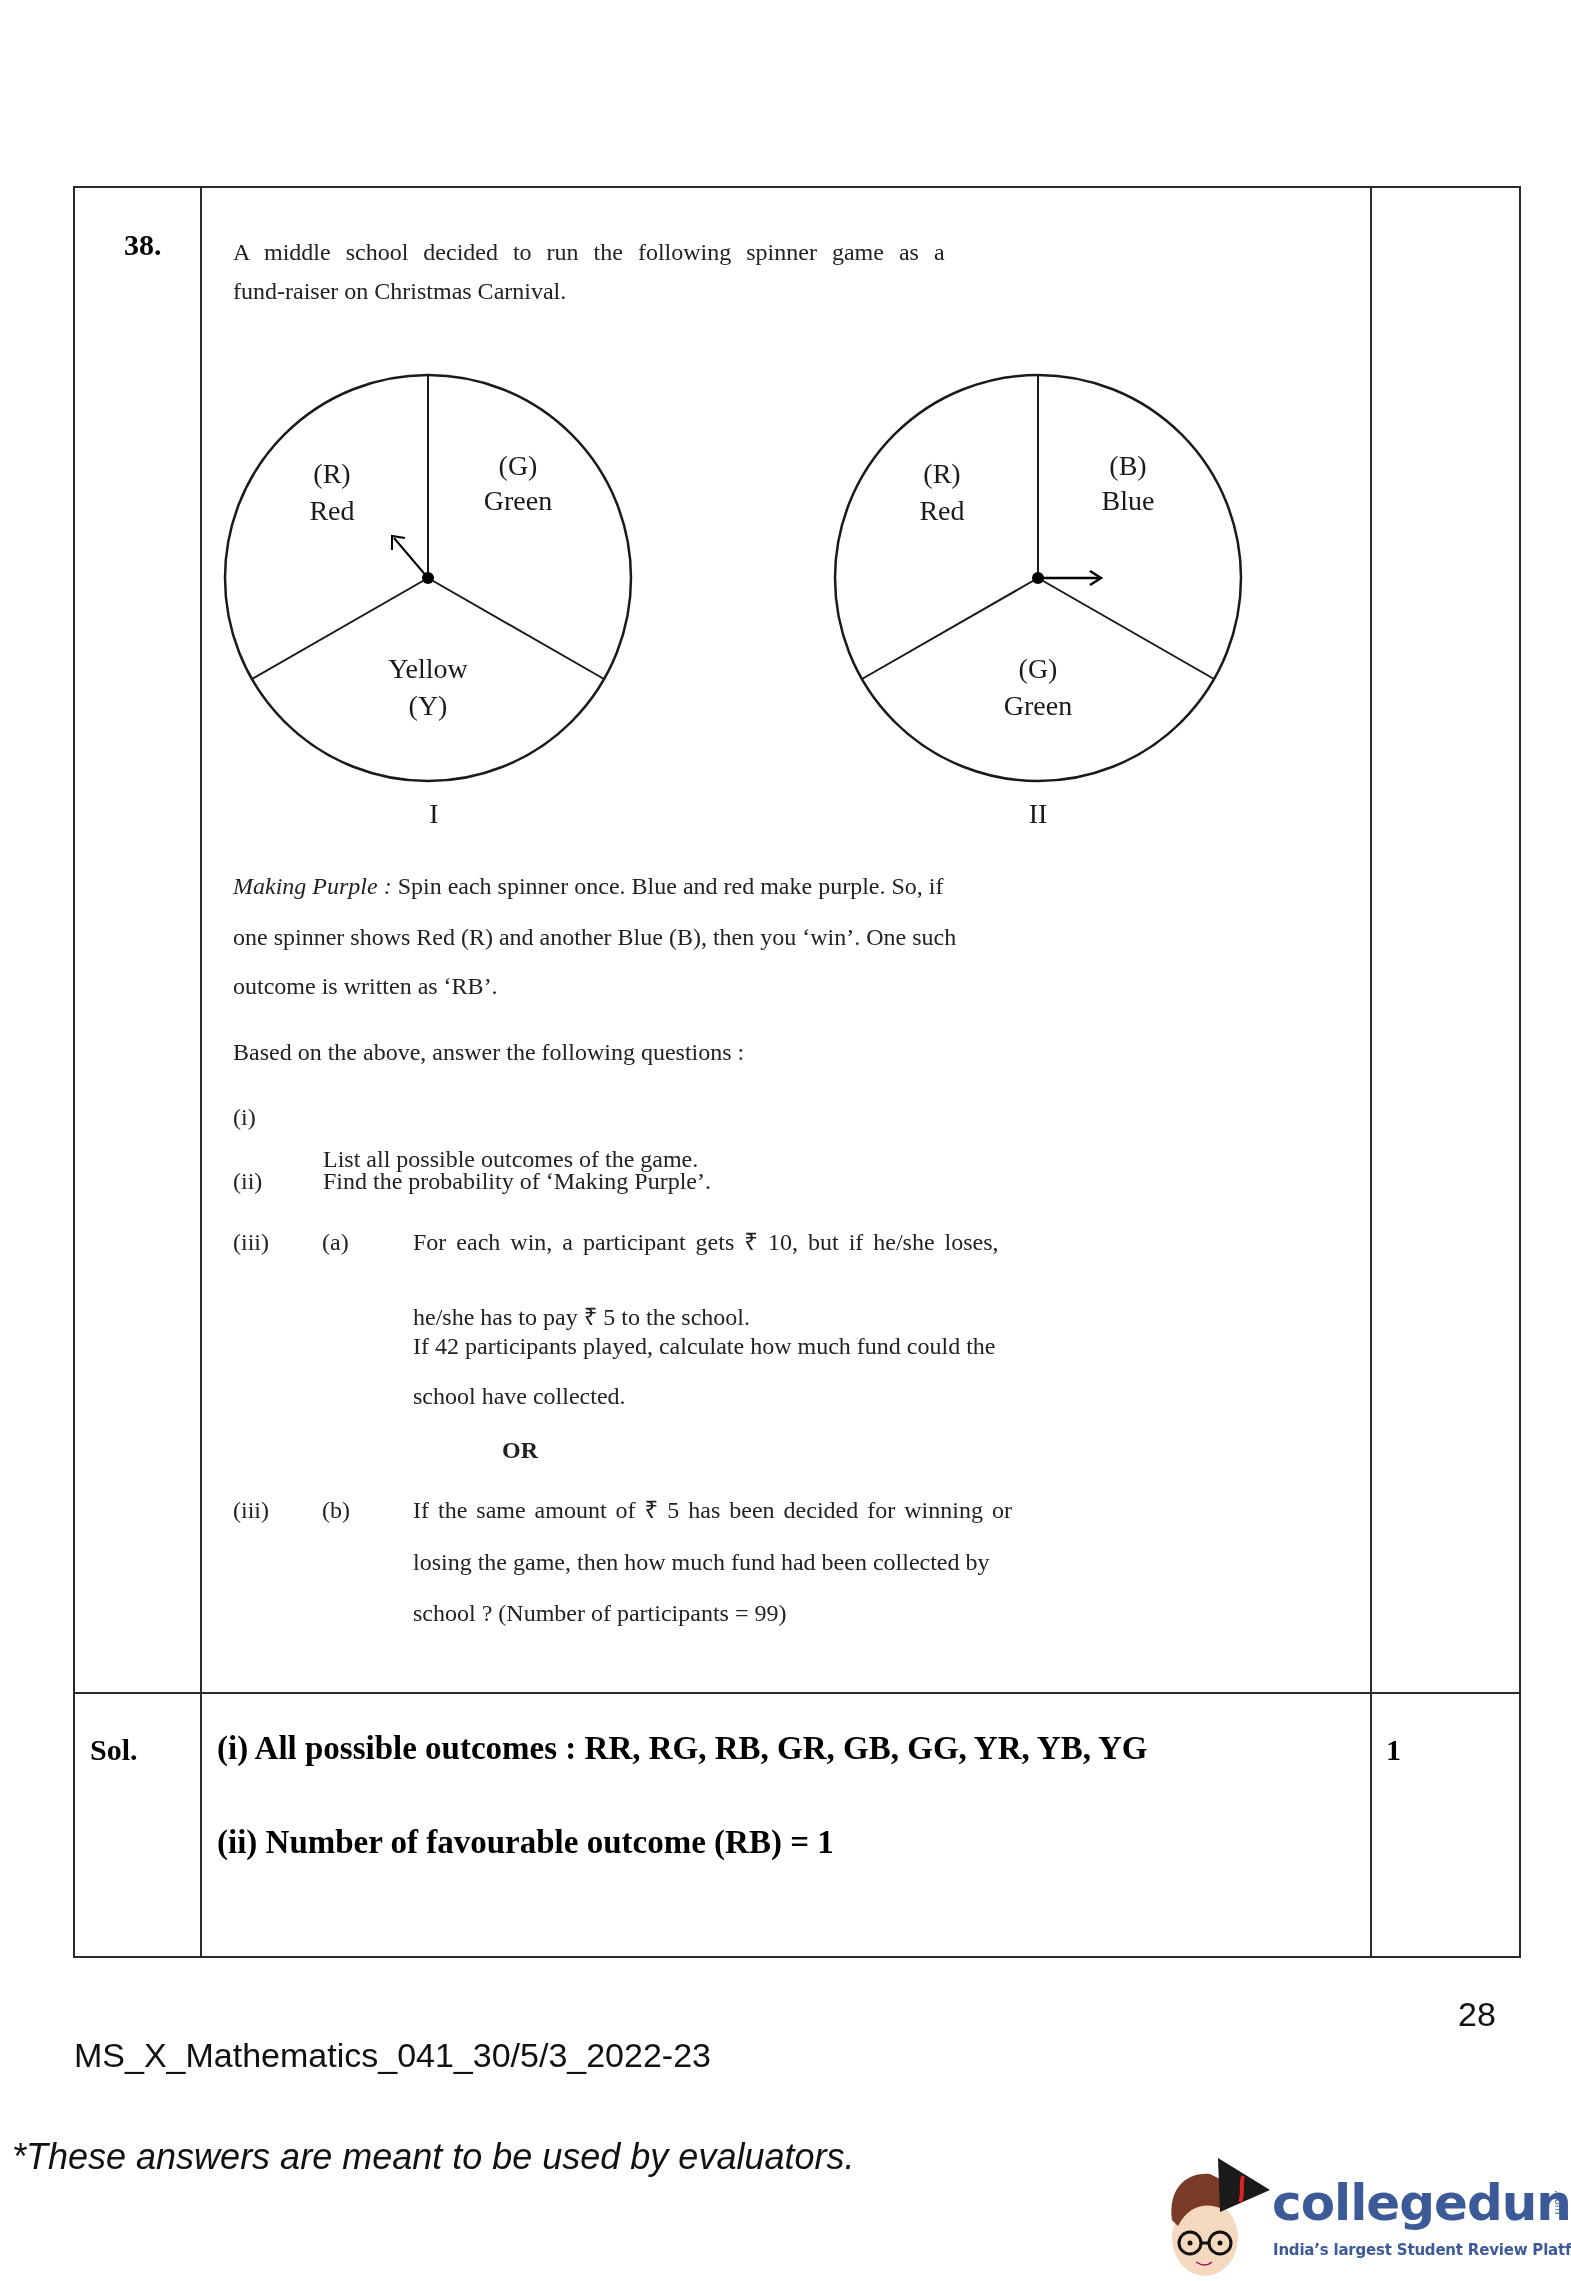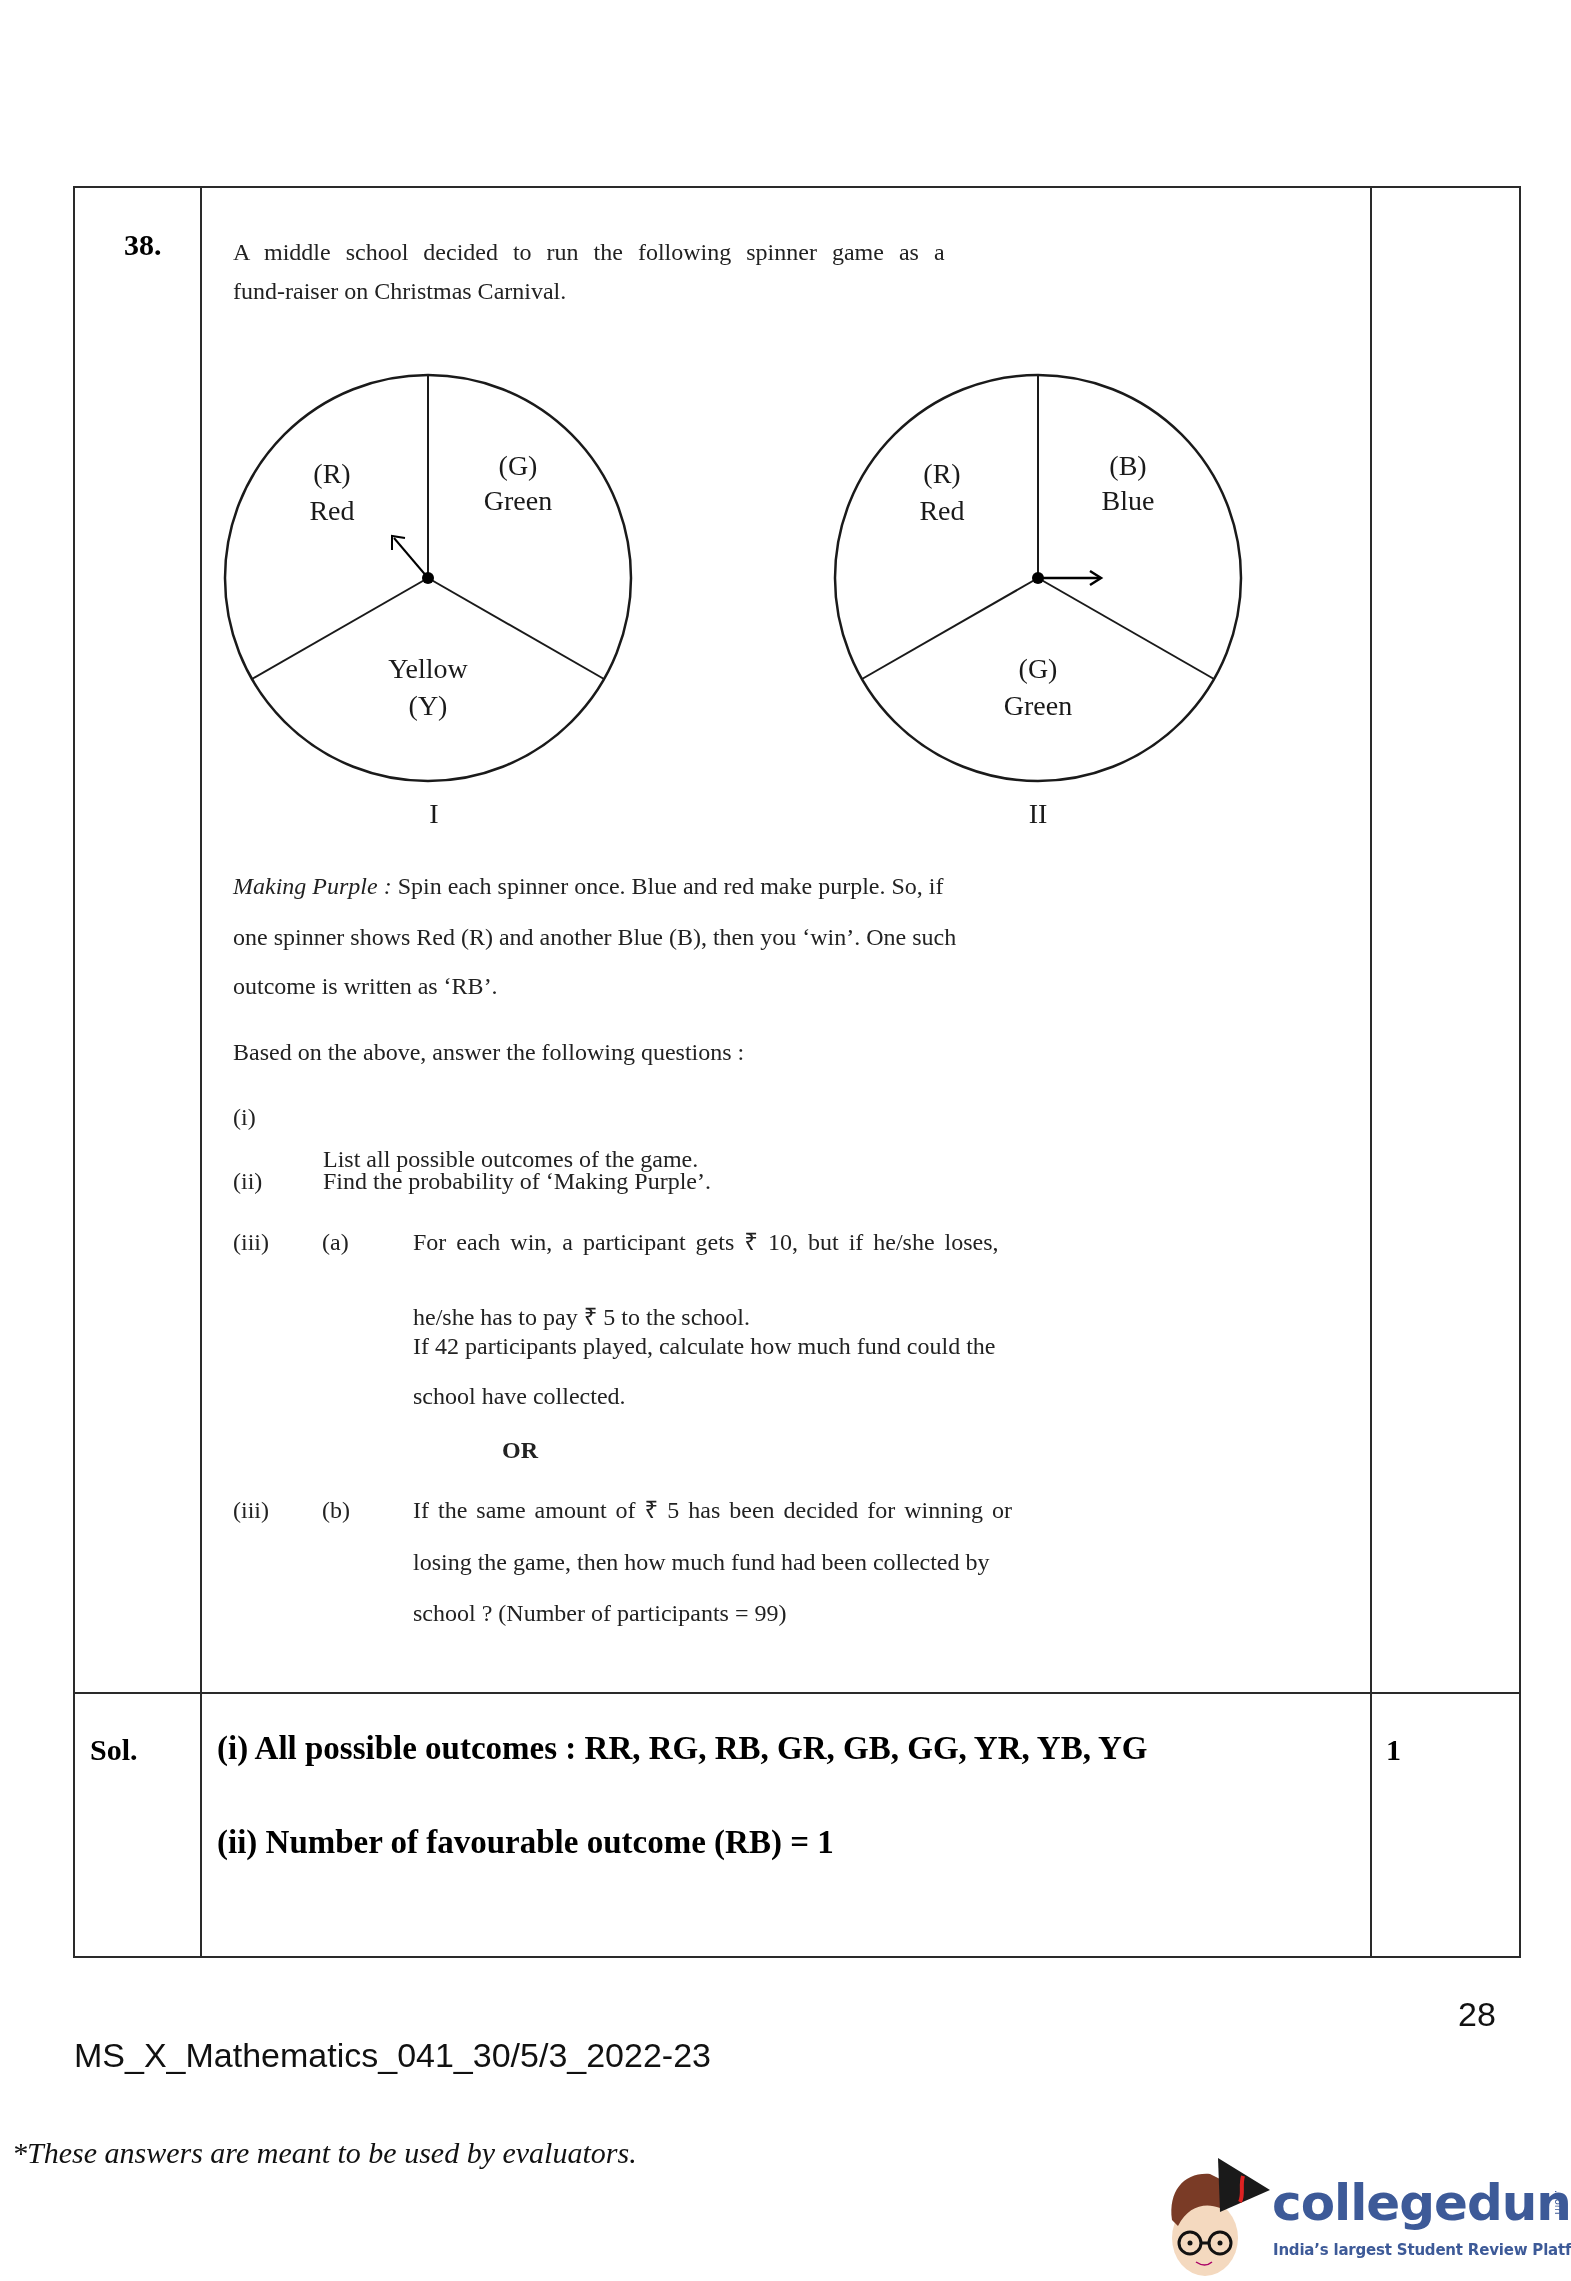--- a/index.html
+++ b/index.html
@@ -5,21 +5,21 @@
   html, body { margin: 0; padding: 0; background: #ffffff; }
   body { width: 1571px; height: 2281px; position: relative; overflow: hidden; font-family: "DejaVu Serif", serif; color: #111; }
   .abs { position: absolute; }
   .tbl-line { position: absolute; background: #2a2a2a; }
   .qtext { position: absolute; left: 233px; font-family: "Liberation Serif", serif; font-size: 24px; color: #222; white-space: nowrap; line-height: 1; }
   .qnum { position: absolute; font-family: "Liberation Serif", serif; font-weight: bold; font-size: 30px; color: #000; }
   .sol { position: absolute; left: 217px; font-family: "Liberation Serif", serif; font-weight: bold; font-size: 33px; color: #000; white-space: nowrap; line-height: 1; }
   .spin-label { font-family: "Liberation Serif", serif; font-size: 28px; fill: #1a1a1a; }
   .footer-code { position: absolute; left: 74px; top: 2036px; font-family: "Liberation Sans", sans-serif; font-size: 34px; color: #111; }
   .page-num { position: absolute; left: 1458px; top: 1995px; font-family: "Liberation Sans", sans-serif; font-size: 34px; color: #111; }
-  .disclaimer { position: absolute; left: 12px; top: 2136px; font-family: Liberation Serif, serif; font-style: italic; font-size: 30px; color: #111; }
+  .disclaimer { position: absolute; left: 12px; top: 2136px; font-family: Liberation Sans, sans-serif; font-style: italic; font-size: 36px; color: #111; }
   .logo-text { position: absolute; left: 1272px; top: 2178px; font-family: "DejaVu Sans", sans-serif; font-size: 50px; font-weight: bold; color: #3d5a98; letter-spacing: -1px; line-height: 1; }
   .logo-com { position: absolute; left: 1553px; top: 2195px; font-family: "DejaVu Sans", sans-serif; font-size: 10px; color: #3d5a98; writing-mode: vertical-rl; }
   .logo-tag { position: absolute; left: 1273px; top: 2238px; font-family: "DejaVu Sans", sans-serif; font-size: 15px; font-weight: bold; color: #3d5a98; white-space: nowrap; letter-spacing: -0.2px; }
 </style>
 </head>
 <body>
 
 <div class="tbl-line" style="left:73px; top:186px; width:1448px; height:2px;"></div>
 <div class="tbl-line" style="left:73px; top:186px; width:2px; height:1772px;"></div>
 <div class="tbl-line" style="left:1519px; top:186px; width:2px; height:1772px;"></div>

